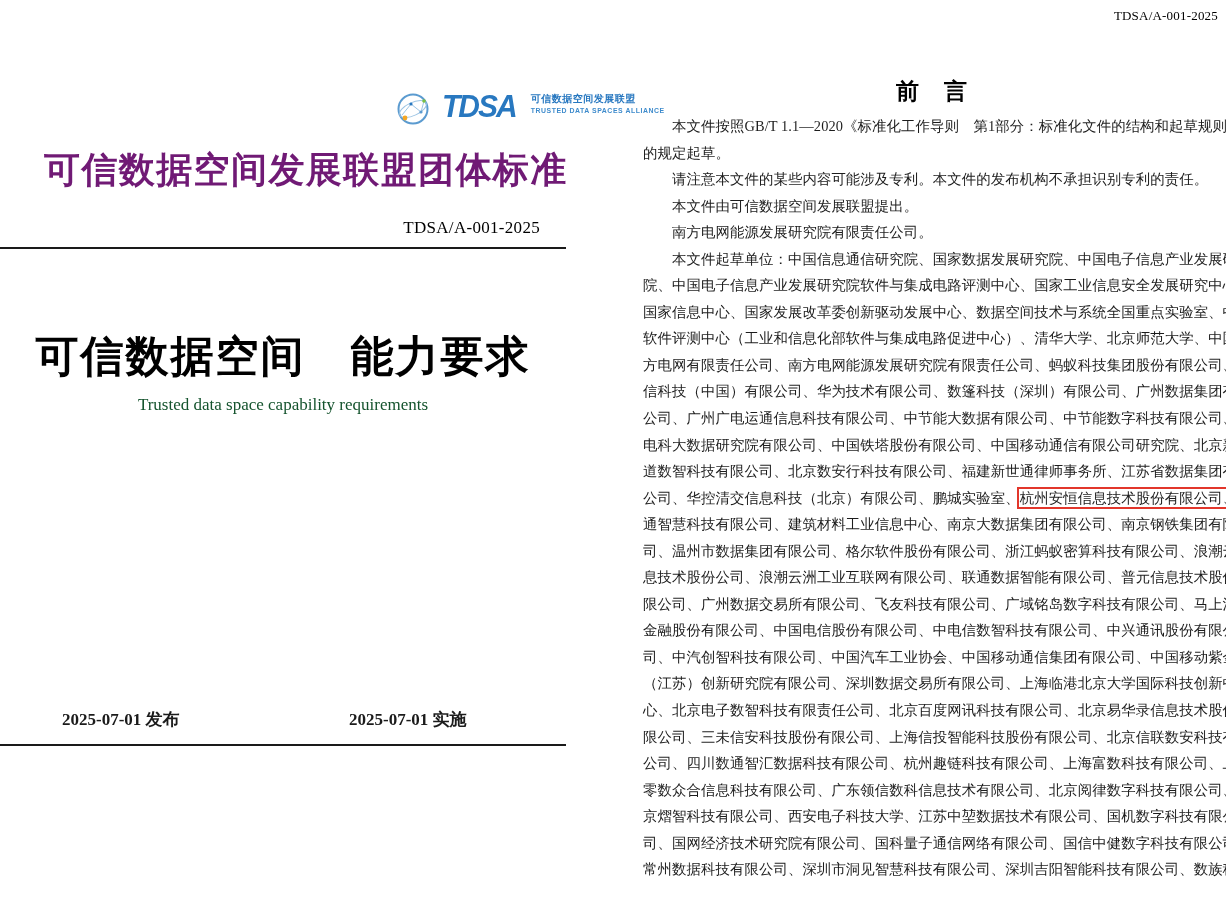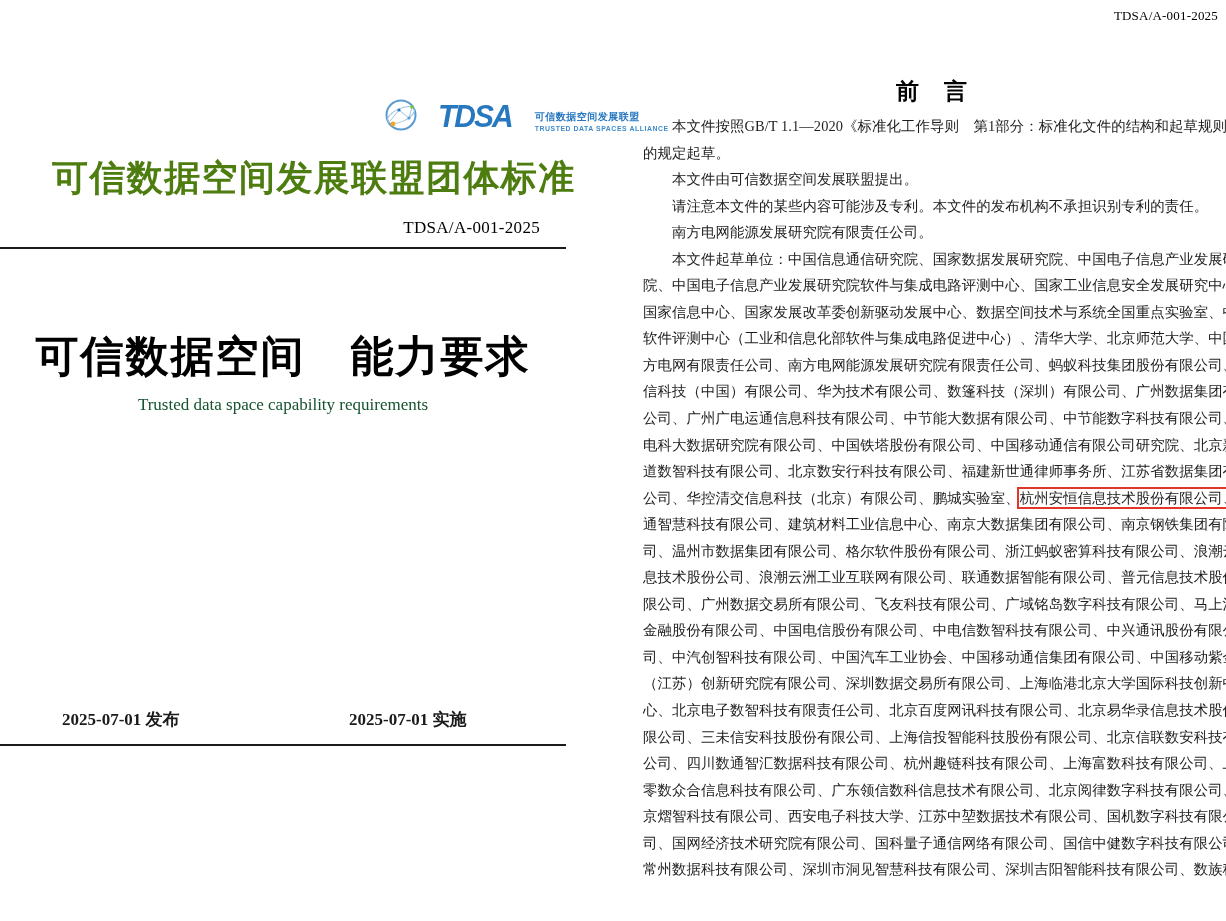--- a/index.html
+++ b/index.html
@@ -4,40 +4,40 @@
 <style>
   html,body{margin:0;padding:0;}
   body{
     width:1226px;height:921px;background:#ffffff;overflow:hidden;position:relative;
     font-family:"Liberation Serif","DejaVu Serif",serif;color:#1b1b1b;
   }
   .canvas{position:absolute;inset:0;}
 
   
   .cover-page{position:absolute;left:0;top:0;width:620px;height:921px;}
-  .logo{position:absolute;left:384px;top:92px;height:40px;display:flex;align-items:flex-end;gap:20px;}
+  .logo{position:absolute;left:396px;top:92px;height:40px;display:flex;align-items:flex-start;gap:12px;}
   .logo-globe{width:34px;height:34px;flex:0 0 auto;}
   .logo-tdsa{
     font-family:"Liberation Sans","DejaVu Sans",sans-serif;
     font-size:30px;font-weight:900;font-style:italic;color:#2878c0;
     letter-spacing:-2px;line-height:1;transform:scaleY(1.02);
   }
   .logo-right{display:flex;flex-direction:column;justify-content:center;margin-left:3px;}
   .logo-cn{
     font-family:"Liberation Sans","DejaVu Sans",sans-serif;
     font-size:10px;font-weight:700;color:#2878c0;letter-spacing:.5px;white-space:nowrap;
   }
   .logo-en{
     font-family:"Liberation Sans","DejaVu Sans",sans-serif;
     font-size:6.9px;font-weight:700;color:#3e8bcc;letter-spacing:.55px;white-space:nowrap;margin-top:1px;
   }
   .standard-type{
-    position:absolute;left:36px;top:138px;margin:16px;
+    position:absolute;left:36px;top:138px;margin:8px;
     font-family:"Liberation Sans","DejaVu Sans",sans-serif;
-    font-size:36px;font-weight:700;letter-spacing:1.4px;color:#4d7c0f;white-space:nowrap;
+    font-size:36px;font-weight:700;letter-spacing:1.4px;color:#701a75;white-space:nowrap;
   }
   .cover-docnum{
     position:absolute;left:0;top:218px;width:540px;text-align:right;
     font-size:17px;color:#000;letter-spacing:.3px;
   }
   .rule{position:absolute;left:0;width:566px;height:2px;background:#1a1a1a;}
   .rule-top{top:247px;}
   .rule-bottom{top:744px;}
   .main-title{
     position:absolute;left:0;top:328px;width:566px;margin:0;text-align:center;
@@ -109,22 +109,22 @@
 
     <div class="rule rule-bottom"></div>
   </section>
 
   <section class="foreword-page">
     <div class="page-docnum">TDSA/A-001-2025</div>
     <h3 class="foreword-heading">前　言</h3>
     <div class="foreword-body">
         <div class="fw-line">　　本文件按照GB/T 1.1—2020《标准化工作导则　第1部分：标准化文件的结构和起草规则》</div>
         <div class="fw-line">的规定起草。</div>
+        <div class="fw-line">　　请注意本文件的某些内容可能涉及专利。本文件的发布机构不承担识别专利的责任。</div>
         <div class="fw-line">　　本文件由可信数据空间发展联盟提出。</div>
-        <div class="fw-line">　　请注意本文件的某些内容可能涉及专利。本文件的发布机构不承担识别专利的责任。</div>
         <div class="fw-line">　　南方电网能源发展研究院有限责任公司。</div>
         <div class="fw-line">　　本文件起草单位：中国信息通信研究院、国家数据发展研究院、中国电子信息产业发展研究</div>
         <div class="fw-line">院、中国电子信息产业发展研究院软件与集成电路评测中心、国家工业信息安全发展研究中心、</div>
         <div class="fw-line">国家信息中心、国家发展改革委创新驱动发展中心、数据空间技术与系统全国重点实验室、中国</div>
         <div class="fw-line">软件评测中心（工业和信息化部软件与集成电路促进中心）、清华大学、北京师范大学、中国南</div>
         <div class="fw-line">方电网有限责任公司、南方电网能源发展研究院有限责任公司、蚂蚁科技集团股份有限公司、亚</div>
         <div class="fw-line">信科技（中国）有限公司、华为技术有限公司、数篷科技（深圳）有限公司、广州数据集团有限</div>
         <div class="fw-line">公司、广州广电运通信息科技有限公司、中节能大数据有限公司、中节能数字科技有限公司、中</div>
         <div class="fw-line">电科大数据研究院有限公司、中国铁塔股份有限公司、中国移动通信有限公司研究院、北京新材</div>
         <div class="fw-line">道数智科技有限公司、北京数安行科技有限公司、福建新世通律师事务所、江苏省数据集团有限</div>

